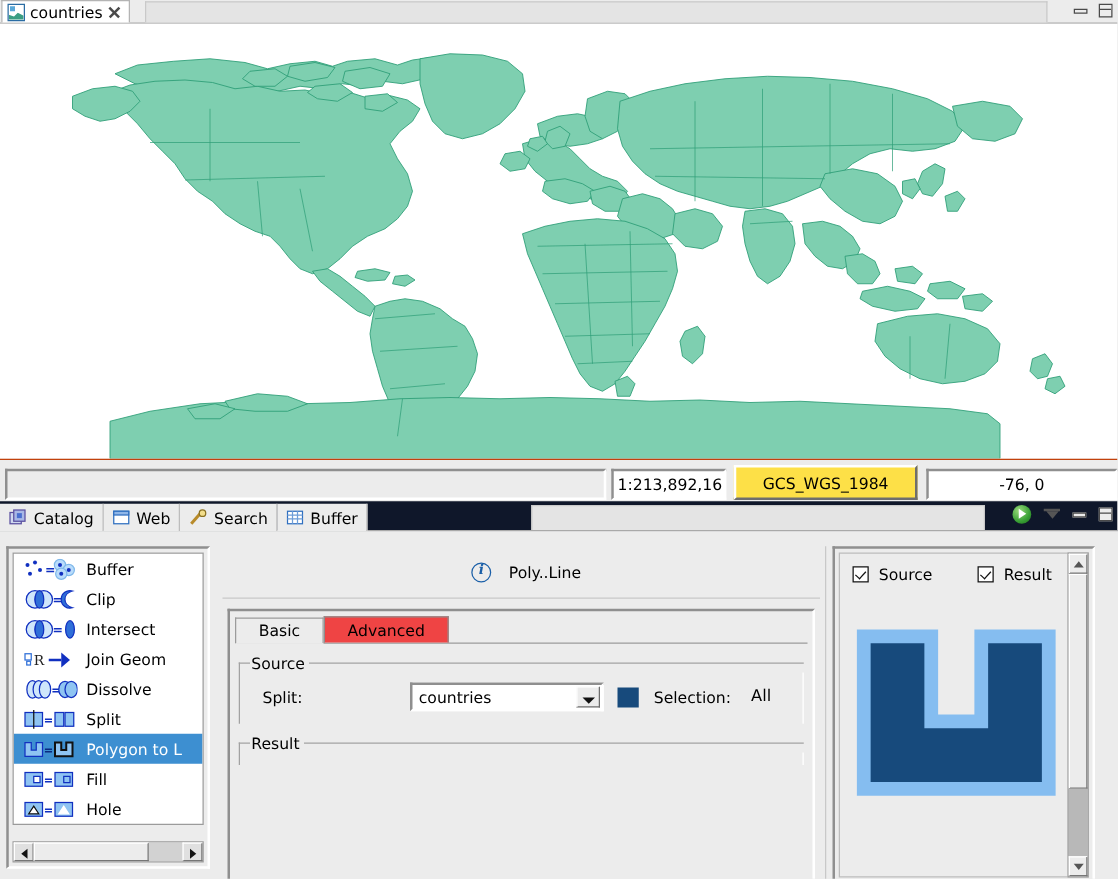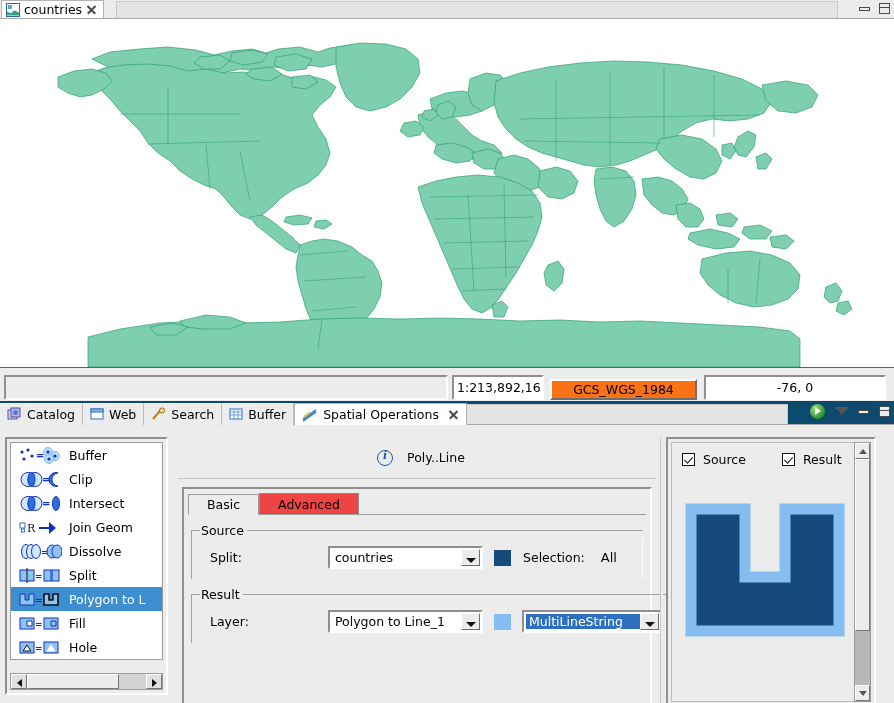--- a/index.html
+++ b/index.html
@@ -72,31 +72,31 @@
     border: 2px solid; border-color: #8f8f8f #ffffff #ffffff #8f8f8f;
   }
   .sb-field {
     height: 25px; margin-left: 4px;
     background: #ffffff;
     border: 2px solid; border-color: #8f8f8f #ffffff #ffffff #8f8f8f;
     display: flex; align-items: center; overflow: hidden; white-space: nowrap;
   }
   .sb-scale { width: 92px; padding-left: 3px; }
   .sb-crs {
-    width: 147px; margin-left: 6px; height: 21px;
-    background: #f97316;
+    width: 147px; margin-left: 6px; height: 28px;
+    background: #fde047;
     border: 2px solid; border-color: #ffffff #6e6e6e #6e6e6e #ffffff;
     display: flex; align-items: center; justify-content: center; margin-top: 24px;
   }
-  .sb-coord { width: 182px; margin-left: 7px; margin-right: 8px; justify-content: center; }
+  .sb-coord { width: 153px; margin-left: 7px; justify-content: center; }
 
   
   .viewtabbar {
     position: absolute; left: 0; top: 401px; width: 894px; height: 24px;
-    background: #0c4a6e; border-bottom: 1px solid #a9a9a9;
+    background: #0f172a; border-bottom: 1px solid #a9a9a9;
   }
   .vtabs { position: absolute; left: 0; top: 2px; height: 22px; display: flex; align-items: stretch; }
   .vtab {
     display: flex; align-items: center; gap: 5px;
     padding: 0 7px;
     border-right: 1px solid #bdbdbd;
     background: #ececec;
     font-size: 12.5px;
   }
   .vtab.active {
@@ -403,29 +403,20 @@
         <svg width="14" height="14">
           <rect x="1" y="2" width="12" height="10" fill="#ffffff" stroke="#2f6fc0"></rect>
           <line x1="1" y1="5" x2="13" y2="5" stroke="#6f9ed8"></line>
           <line x1="1" y1="8" x2="13" y2="8" stroke="#6f9ed8"></line>
           <line x1="5" y1="2" x2="5" y2="12" stroke="#6f9ed8"></line>
           <line x1="9" y1="2" x2="9" y2="12" stroke="#6f9ed8"></line>
         </svg>
         <span>Buffer</span>
       </div>
 
-      <div class="vtab active">
-        <svg width="16" height="14">
-          <line x1="1" y1="11" x2="14" y2="2" stroke="#3d7fd8" stroke-width="1.6"></line>
-          <line x1="1" y1="13" x2="14" y2="4" stroke="#3d7fd8" stroke-width="1.6"></line>
-          <line x1="2" y1="9" x2="8" y2="4" stroke="#e8c64a" stroke-width="2.2"></line>
-        </svg>
-        <span>Spatial Operations</span>
-        <span class="close-x"></span>
-      </div>
 
     </div>
     <div class="vt-tools">
       <span class="play-btn"></span>
       <span class="chev-wrap"></span>
       <span class="wb-min"></span>
       <span class="wb-max"></span>
     </div>
   </div>
 
@@ -591,32 +582,20 @@
               <span class="arrowbtn"></span>
             </span>
             <span class="sw dark"></span>
             <span class="sel-lbl">Selection:</span>
             <span class="sel-val">All</span>
           </div>
         </fieldset>
 
         <fieldset class="grp">
           <legend>Result</legend>
-          <div class="frow">
-            <span class="lbl">Layer:</span>
-            <span class="combo" style="width:155px">
-              <span class="val">Polygon to Line_1</span>
-              <span class="arrowbtn"></span>
-            </span>
-            <span class="sw light"></span>
-            <span class="combo" style="width:140px;margin-left:11px">
-              <span class="val sel">MultiLineString</span>
-              <span class="arrowbtn"></span>
-            </span>
-          </div>
         </fieldset>
       </div>
     </div>
 
     <div class="panel-divider"></div>
 
     <div class="prev-panel">
       <div class="prev-inner">
         <div class="chk-row">
           <label class="chk">

